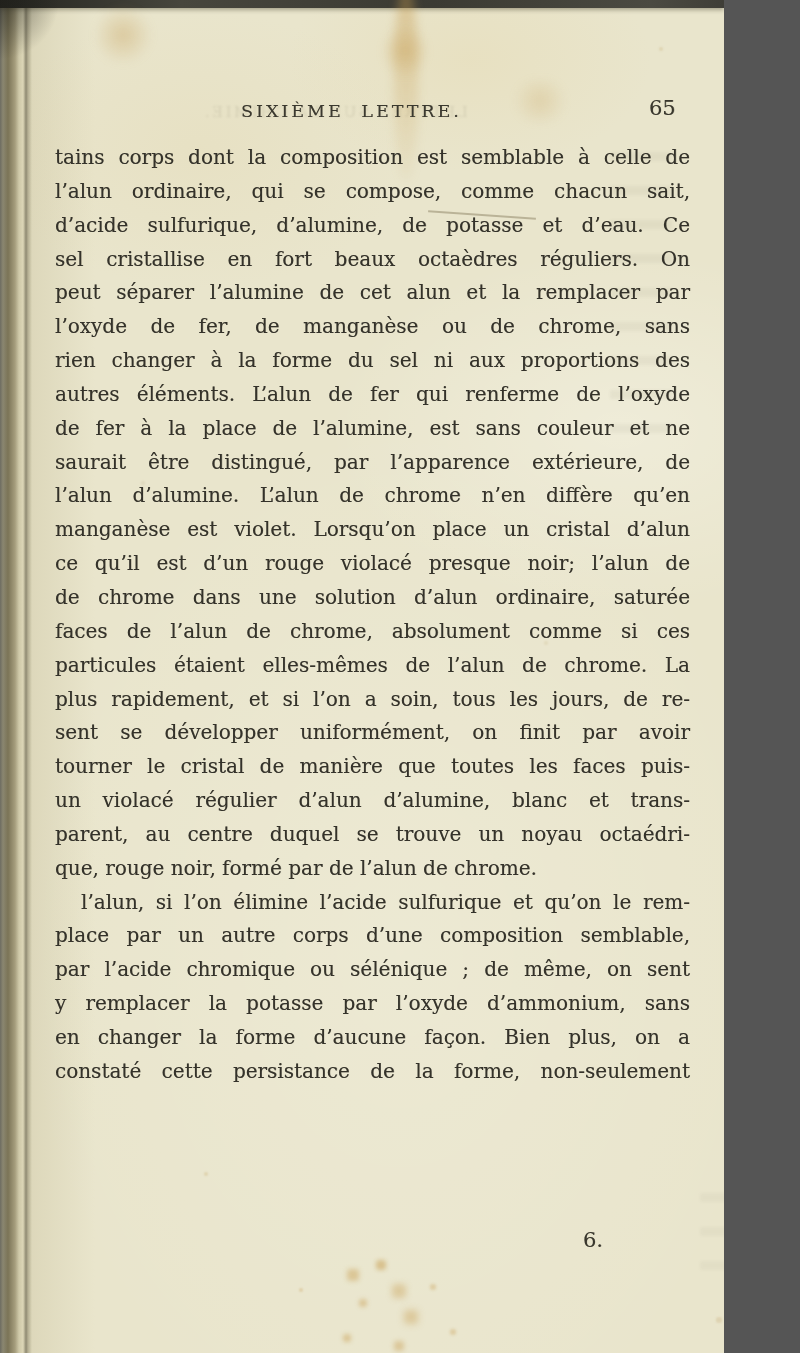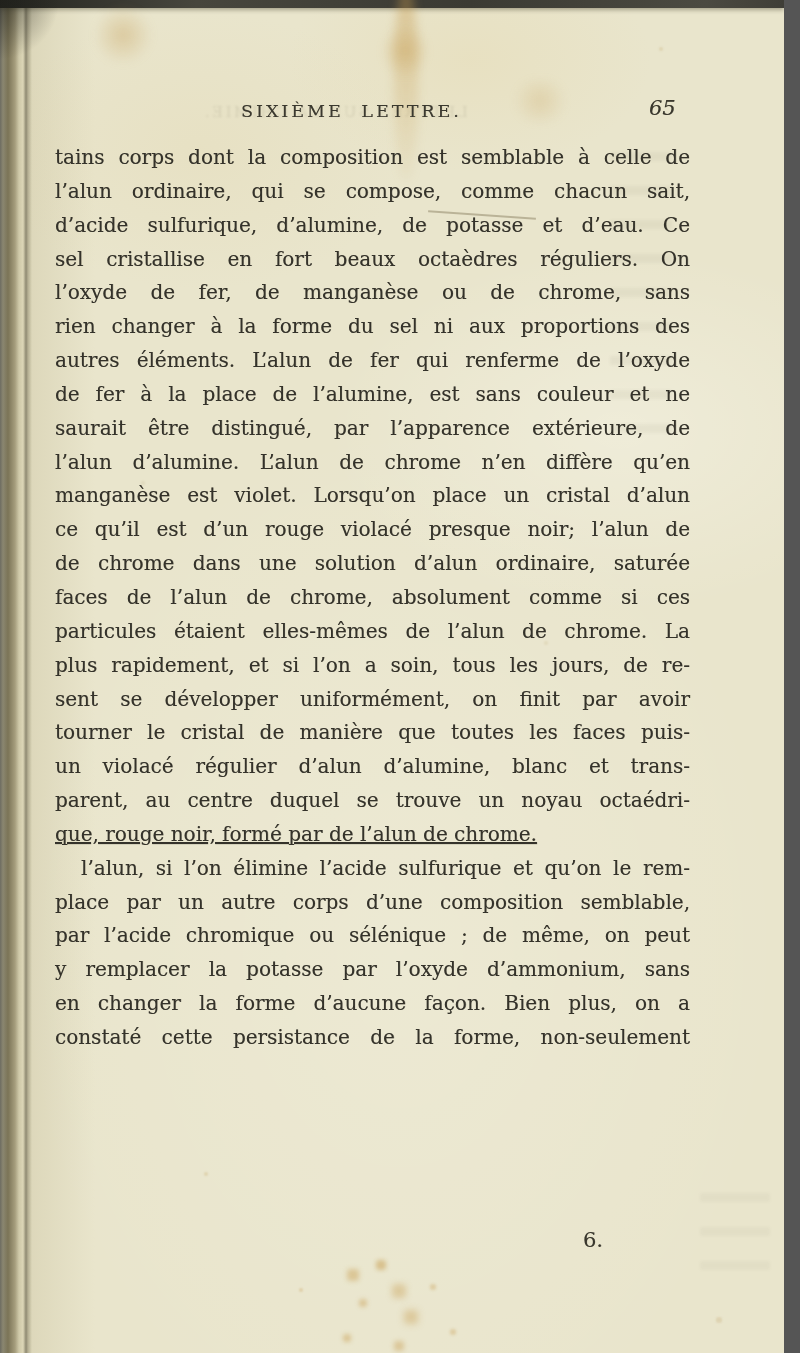--- a/index.html
+++ b/index.html
@@ -1,17 +1,17 @@
 <!DOCTYPE html>
 <html><head>
 <meta charset="utf-8">
 <style>
   html,body{margin:0;padding:0;background:#555;}
   .page{
-    position:relative;width:784px;height:1353px;overflow:hidden;
+    position:relative;width:724px;height:1353px;overflow:hidden;
     font-family:"DejaVu Serif", serif;
     background-color:#e9e5cc;
     background-image:
       radial-gradient(ellipse 420px 260px at 620px 430px, rgba(255,255,250,0.28), transparent 70%),
       radial-gradient(ellipse 520px 720px at 400px 950px, rgba(255,255,248,0.16), transparent 75%),
       radial-gradient(ellipse 300px 200px at 200px 150px, rgba(219,200,146,0.15), transparent 70%),
       radial-gradient(ellipse 260px 160px at 470px 60px, rgba(226,206,150,0.20), transparent 70%),
       linear-gradient(90deg, #d7d1b2 0px, rgba(233,229,204,0) 95px);
   }
   
@@ -22,27 +22,27 @@
     background:linear-gradient(90deg,
       #6d6c61 0px,#8a8670 3px,#7b7457 8px,#a59d7d 15px,
       #cfc9a9 19px,#dcd6b7 23px,#8f8a72 26px,#b5af93 28px,rgba(233,229,204,0) 32px);}
   .corner-shadow{position:absolute;top:0;left:0;width:60px;height:60px;
     background:radial-gradient(circle at 0 0, rgba(30,30,25,.55), transparent 70%);}
   
   .running-title{position:absolute;left:241px;top:101px;font-size:17.5px;
     letter-spacing:3px;word-spacing:9px;color:#3b392f;white-space:nowrap;
     text-shadow:0.3px 0.3px 0.5px rgba(45,42,33,.4);}
   .page-number{position:absolute;left:649px;top:96px;font-size:21px;color:#39372d;
-    text-shadow:0.3px 0.3px 0.5px rgba(45,42,33,.4);font-style:italic;}
+    text-shadow:0.3px 0.3px 0.5px rgba(45,42,33,.4);}
   
   .text-block{position:absolute;left:55px;top:141px;width:635px;color:#34322a;
     font-size:20px;line-height:33.85px;
     text-shadow:0.3px 0.3px 0.6px rgba(40,38,30,.38);}
   .text-line{text-align:justify;text-align-last:justify;height:33.85px;overflow:visible;white-space:nowrap;}
-  .para.ends .text-line:last-child{text-align-last:left;text-decoration:underline;}
+  .para.ends .text-line:last-child{text-align-last:left;}
   .para.indent .text-line:first-child{text-indent:26px;}
   .signature{position:absolute;left:583px;top:1228px;font-size:21px;color:#39372d;
     text-shadow:0.3px 0.3px 0.5px rgba(45,42,33,.4);}
   
   .ghost-title{position:absolute;left:185px;top:103px;width:300px;text-align:center;
     transform:scaleX(-1);opacity:0.13;filter:blur(1.1px);color:#5f5c45;
     font-size:15px;letter-spacing:2.5px;white-space:nowrap;}
   .ghost-col{position:absolute;opacity:0.055;filter:blur(1.6px);
     background:repeating-linear-gradient(0deg,#55523c 0 9px, transparent 9px 34px);}
   .ghost-col.a{left:610px;top:143px;width:62px;height:290px;}
@@ -99,20 +99,21 @@
 
   <div class="running-title">SIXIÈME LETTRE.</div>
   <div class="page-number">65</div>
 
   <div class="text-block">
     <div class="para ends">
         <div class="text-line">tains corps dont la composition est semblable à celle de</div>
         <div class="text-line">l’alun ordinaire, qui se compose, comme chacun sait,</div>
         <div class="text-line">d’acide sulfurique, d’alumine, de potasse et d’eau. Ce</div>
         <div class="text-line">sel cristallise en fort beaux octaèdres réguliers. On</div>
+        <div class="text-line">peut séparer l’alumine de cet alun et la remplacer par</div>
         <div class="text-line">l’oxyde de fer, de manganèse ou de chrome, sans</div>
         <div class="text-line">rien changer à la forme du sel ni aux proportions des</div>
         <div class="text-line">autres éléments. L’alun de fer qui renferme de l’oxyde</div>
         <div class="text-line">de fer à la place de l’alumine, est sans couleur et ne</div>
         <div class="text-line">saurait être distingué, par l’apparence extérieure, de</div>
         <div class="text-line">l’alun d’alumine. L’alun de chrome n’en diffère qu’en</div>
         <div class="text-line">manganèse est violet. Lorsqu’on place un cristal d’alun</div>
         <div class="text-line">ce qu’il est d’un rouge violacé presque noir; l’alun de</div>
         <div class="text-line">de chrome dans une solution d’alun ordinaire, saturée</div>
         <div class="text-line">faces de l’alun de chrome, absolument comme si ces</div>
@@ -120,21 +121,21 @@
         <div class="text-line">plus rapidement, et si l’on a soin, tous les jours, de re-</div>
         <div class="text-line">sent se développer uniformément, on finit par avoir</div>
         <div class="text-line">tourner le cristal de manière que toutes les faces puis-</div>
         <div class="text-line">un violacé régulier d’alun d’alumine, blanc et trans-</div>
         <div class="text-line">parent, au centre duquel se trouve un noyau octaédri-</div>
         <div class="text-line">que, rouge noir, formé par de l’alun de chrome.</div>
       </div>
     <div class="para indent">
         <div class="text-line">l’alun, si l’on élimine l’acide sulfurique et qu’on le rem-</div>
         <div class="text-line">place par un autre corps d’une composition semblable,</div>
-        <div class="text-line">par l’acide chromique ou sélénique ; de même, on peut</div>
+        <div class="text-line">par l’acide chromique ou sélénique ; de même, on sent</div>
         <div class="text-line">y remplacer la potasse par l’oxyde d’ammonium, sans</div>
         <div class="text-line">en changer la forme d’aucune façon. Bien plus, on a</div>
         <div class="text-line">constaté cette persistance de la forme, non-seulement</div>
       </div>
   </div>
 
   <div class="signature">6.</div>
 
 </div>
 

